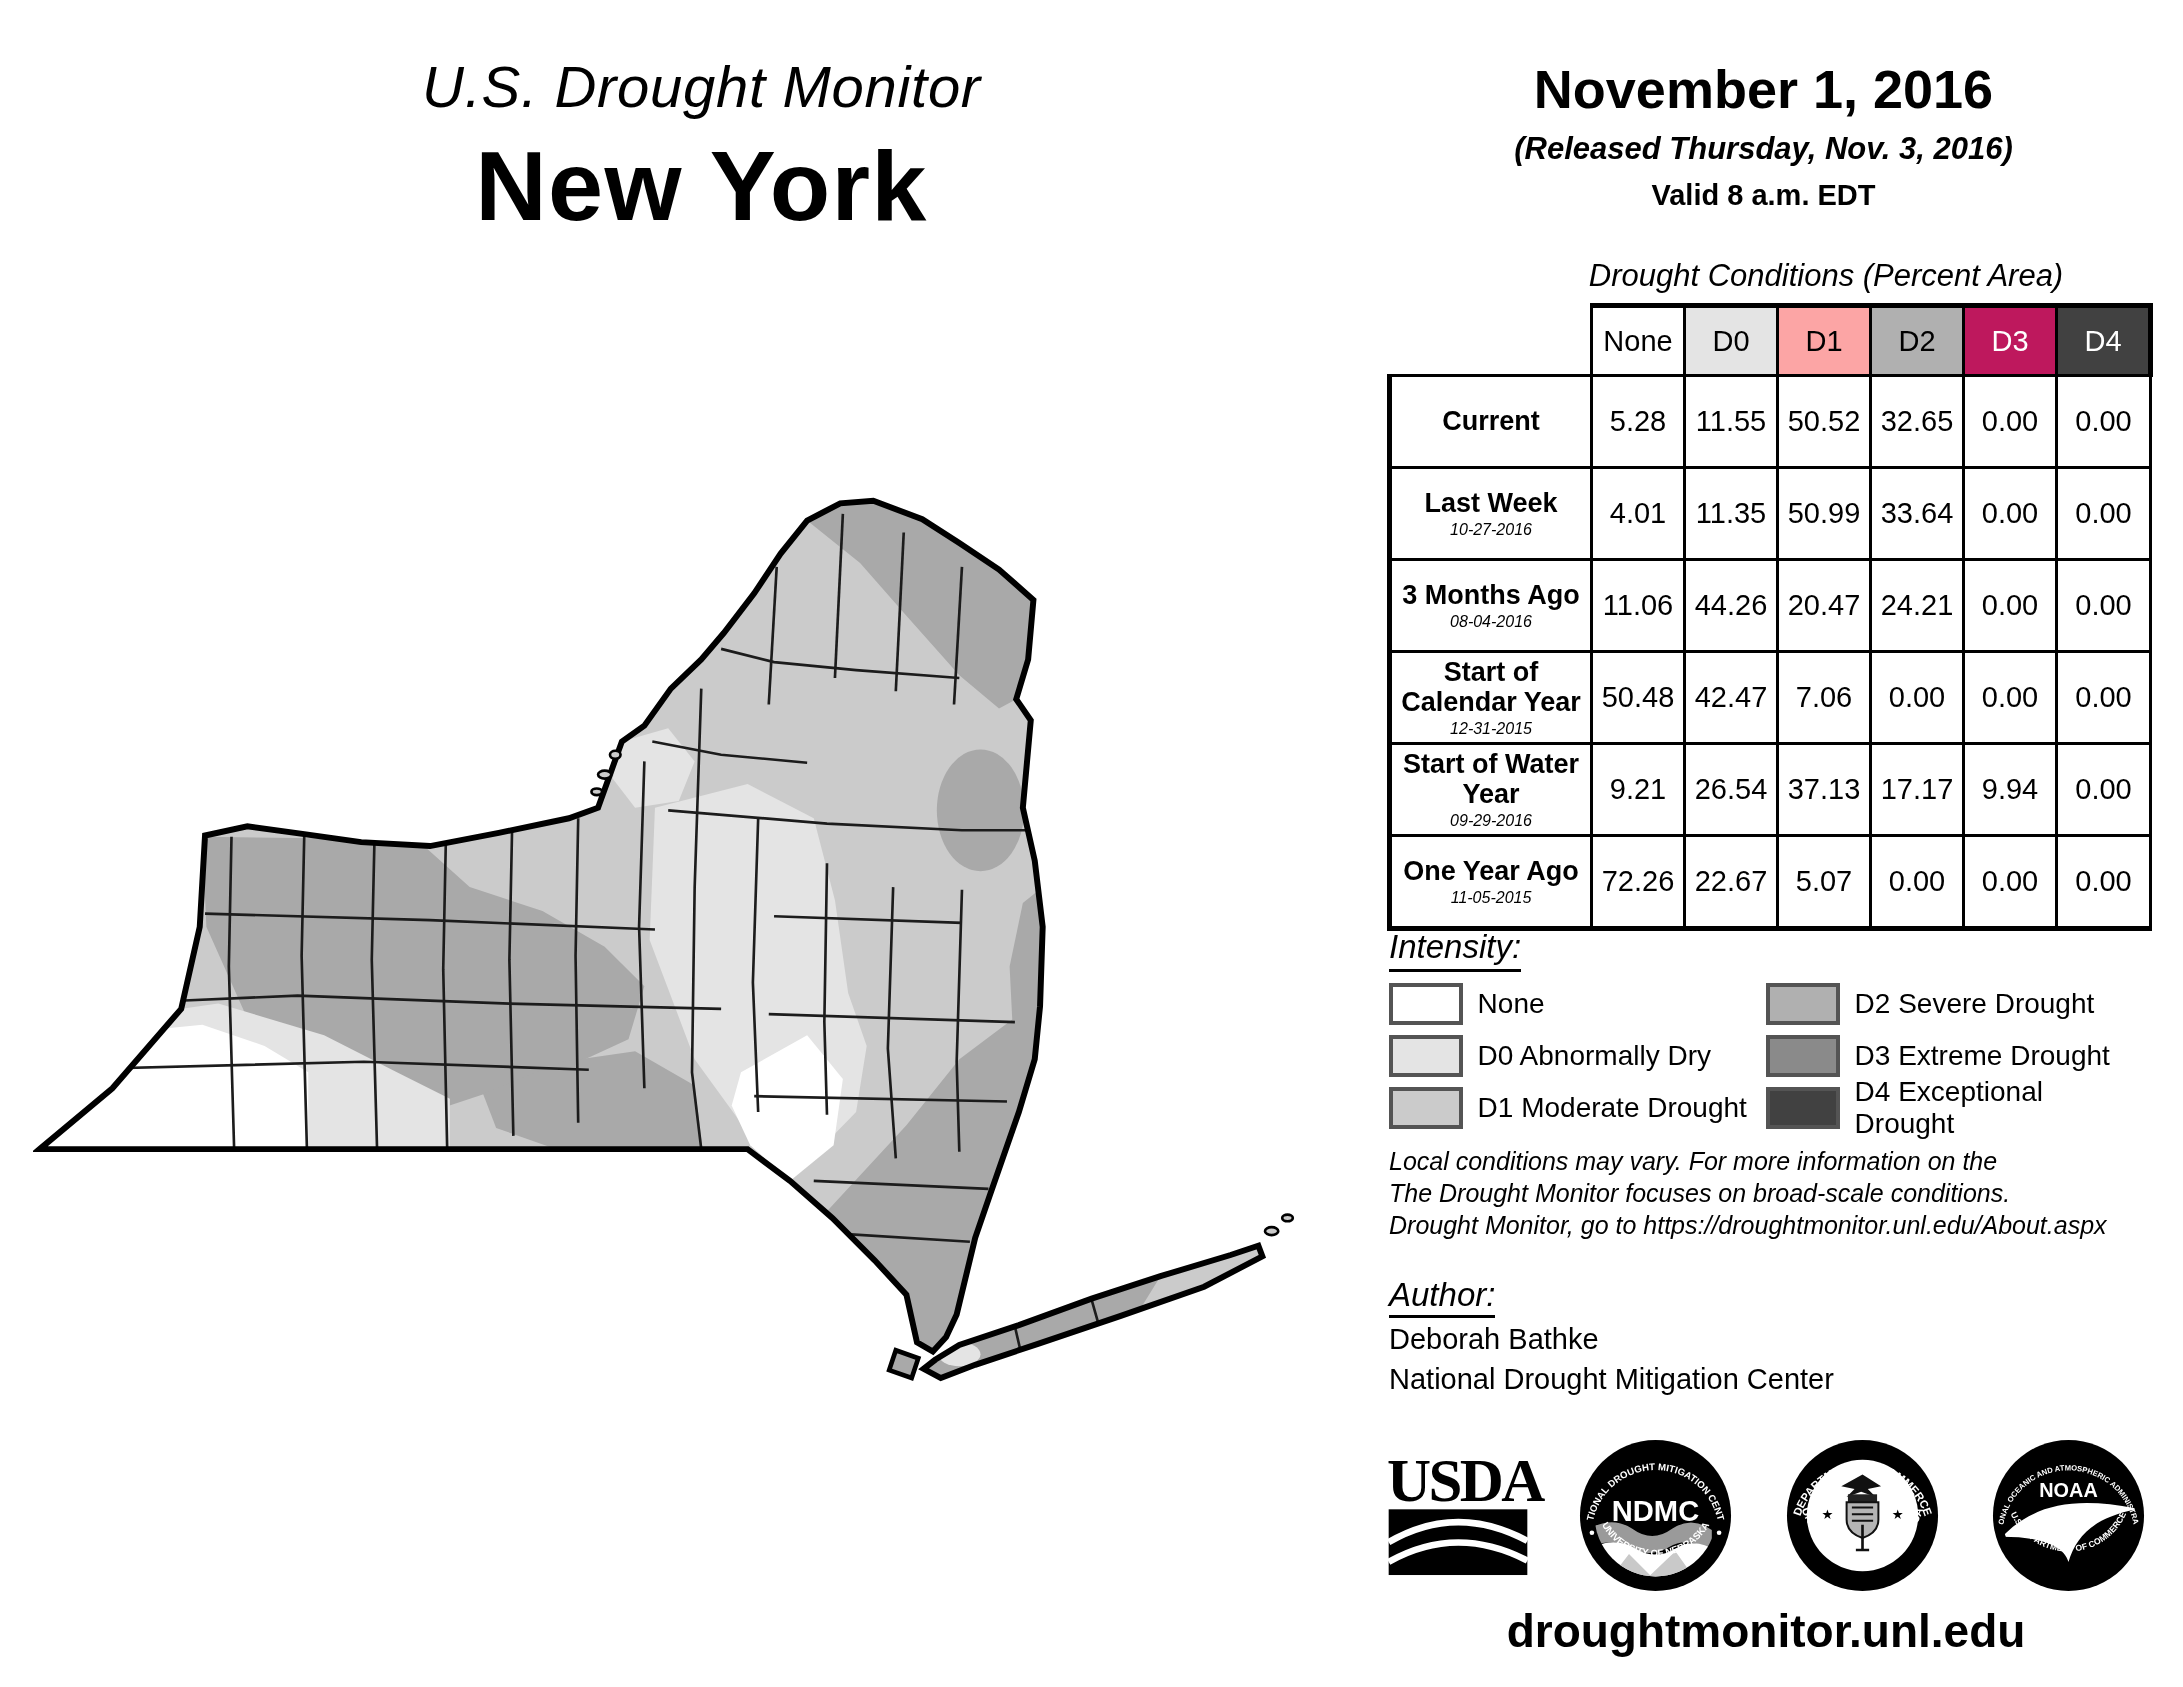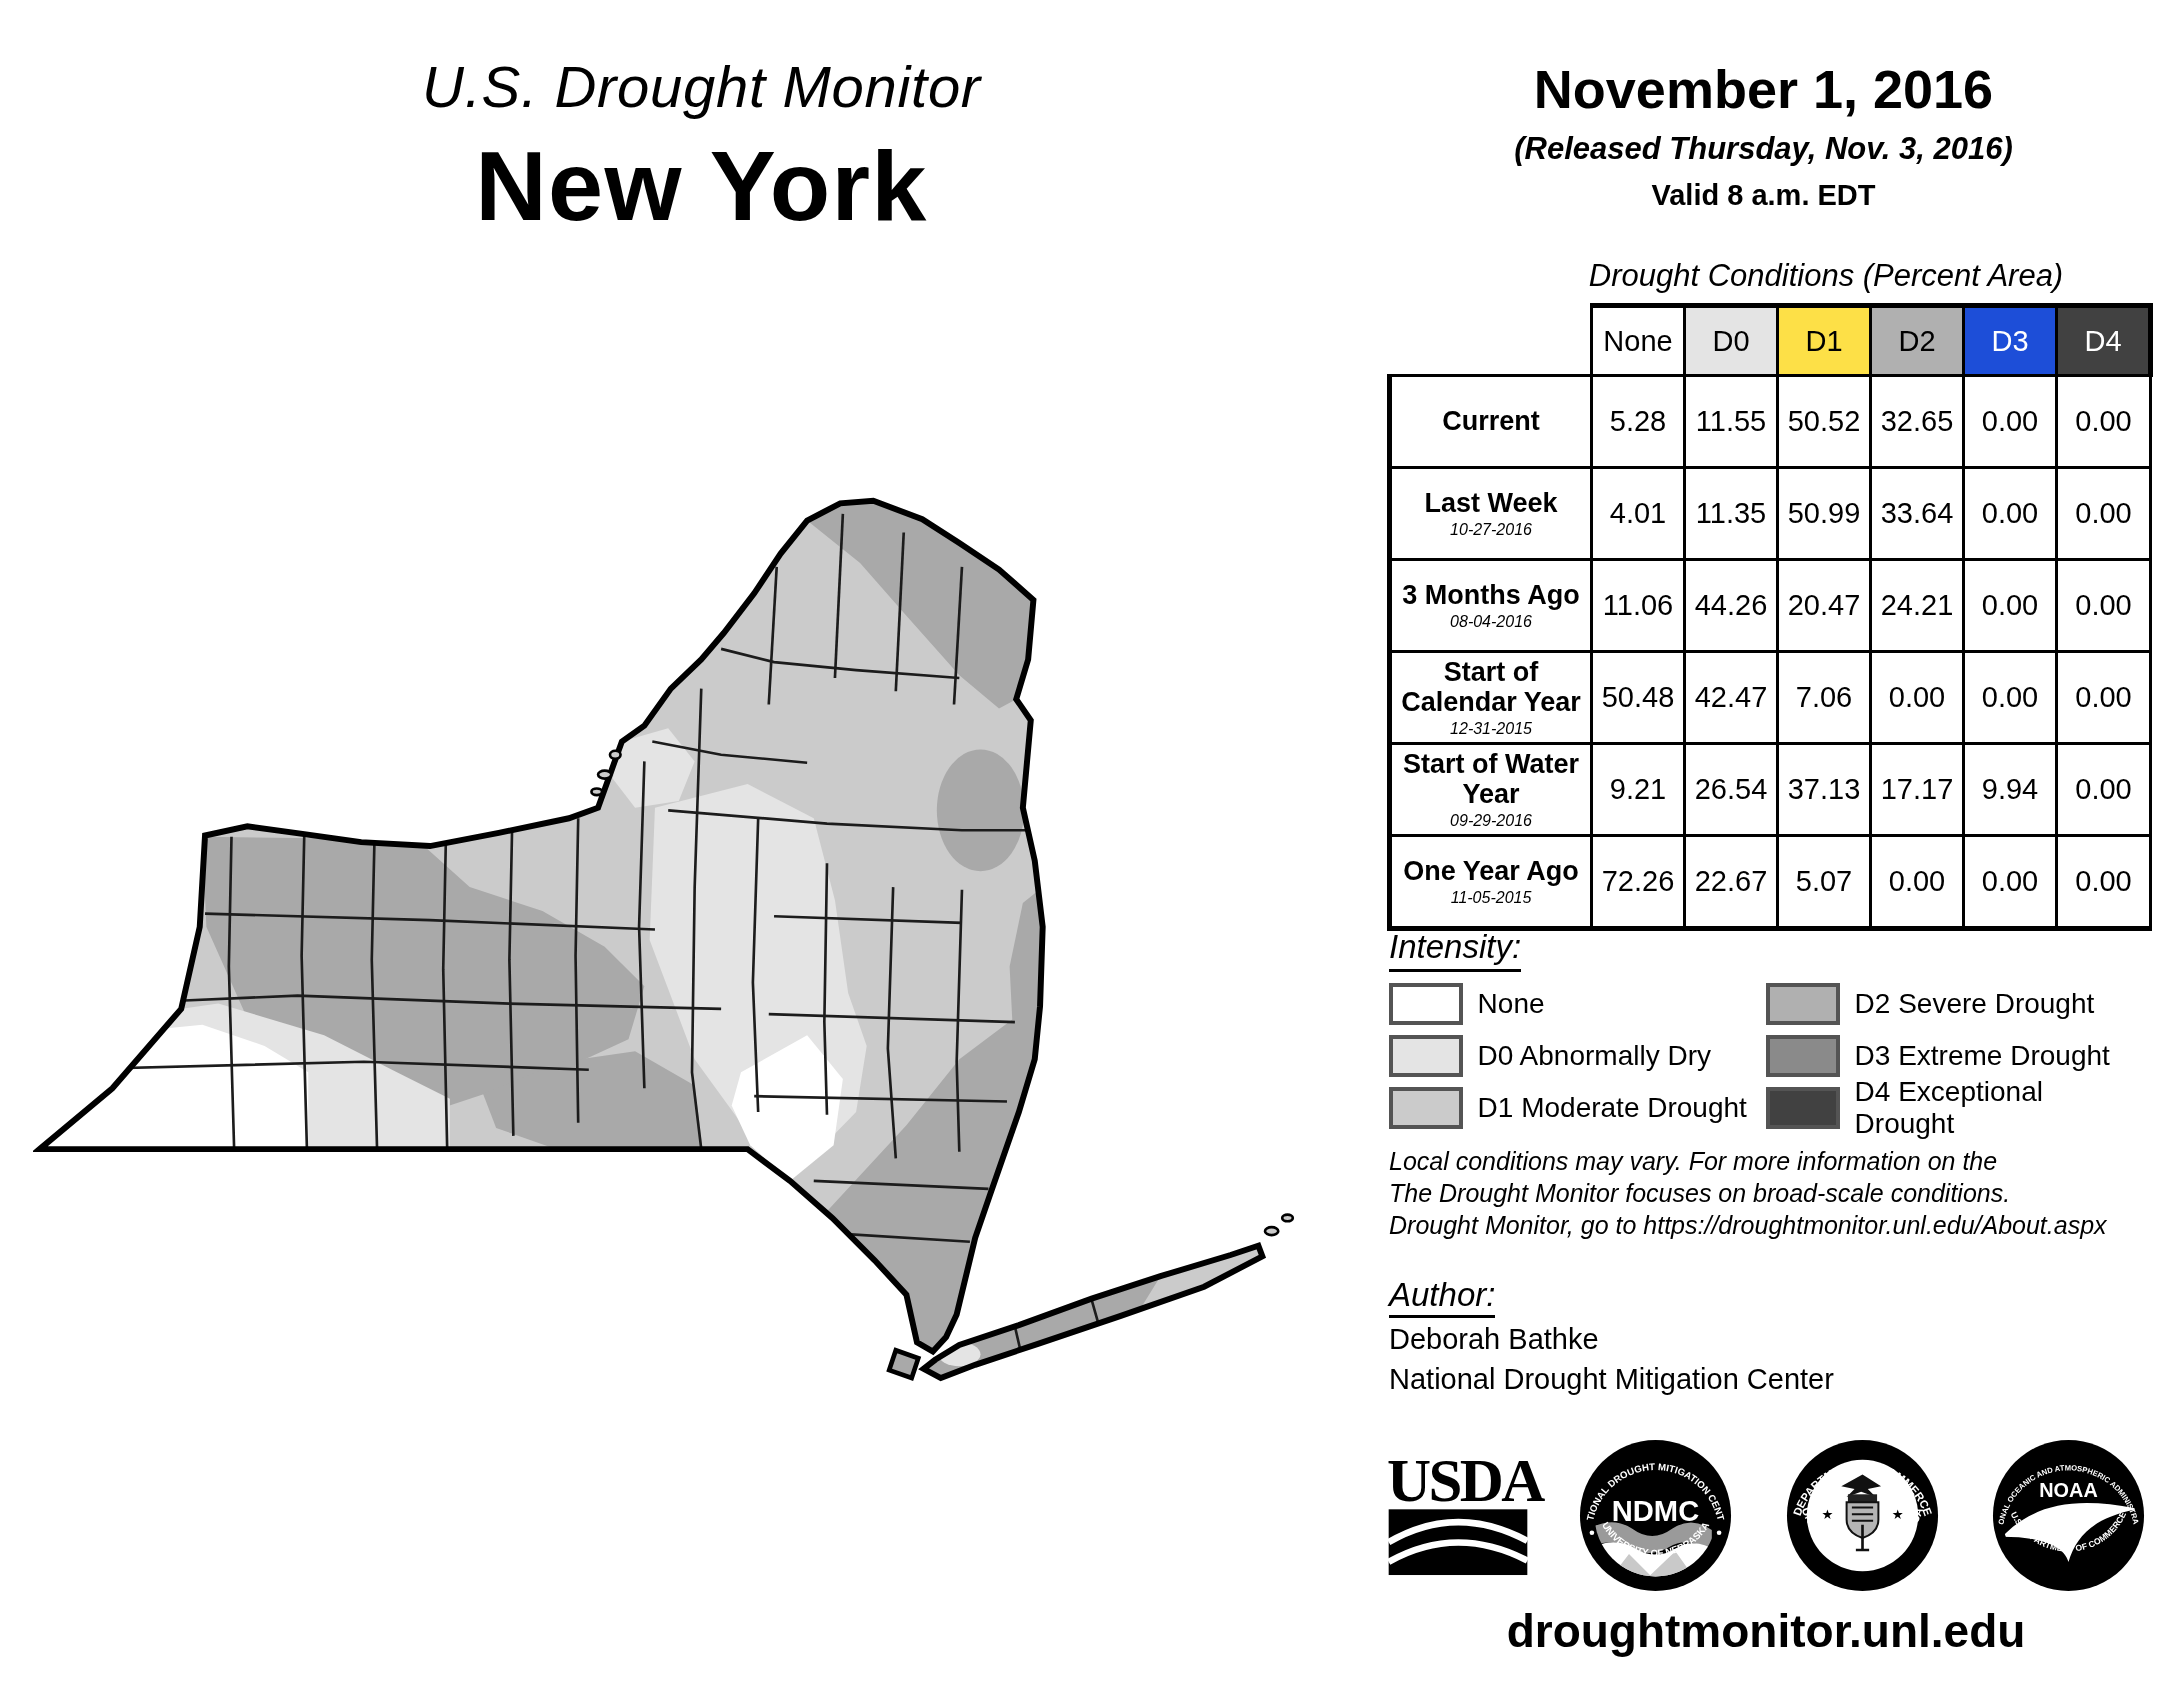--- a/index.html
+++ b/index.html
@@ -61,23 +61,23 @@
 </div>
 
 <div class="abs tbl-title">Drought Conditions (Percent Area)</div>
 
 <table class="dm">
   <thead>
     <tr>
       <td class="corner"></td>
       <th class="colhead" style="background-color: rgb(255, 255, 255); color: rgb(0, 0, 0);">None</th>
       <th class="colhead" style="background-color: rgb(228, 228, 228); color: rgb(0, 0, 0);">D0</th>
-      <th class="colhead" style="background-color: #fde047; color: rgb(0, 0, 0);">D1</th>
+      <th class="colhead" style="background-color: #fca5a5; color: rgb(0, 0, 0);">D1</th>
       <th class="colhead" style="background-color: rgb(176, 176, 176); color: rgb(0, 0, 0);">D2</th>
-      <th class="colhead" style="background-color: #1d4ed8; color: rgb(255, 255, 255);">D3</th>
+      <th class="colhead" style="background-color: #be185d; color: rgb(255, 255, 255);">D3</th>
       <th class="colhead last" style="background-color: rgb(65, 65, 65); color: rgb(255, 255, 255);">D4</th>
     </tr>
   </thead>
   <tbody>
       <tr>
         <td class="rowlabel">
           <span class="lbl">Current</span>
         </td>
         <td class="val">5.28</td>
         <td class="val">11.55</td>

